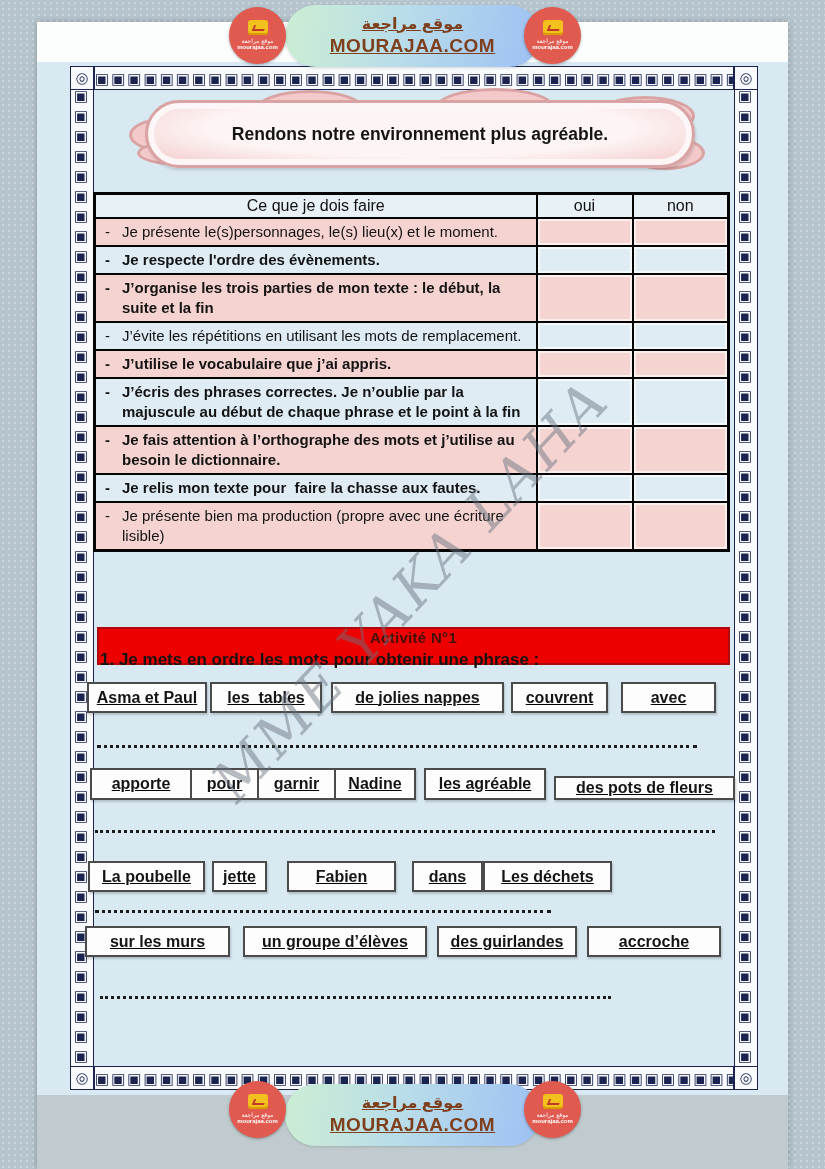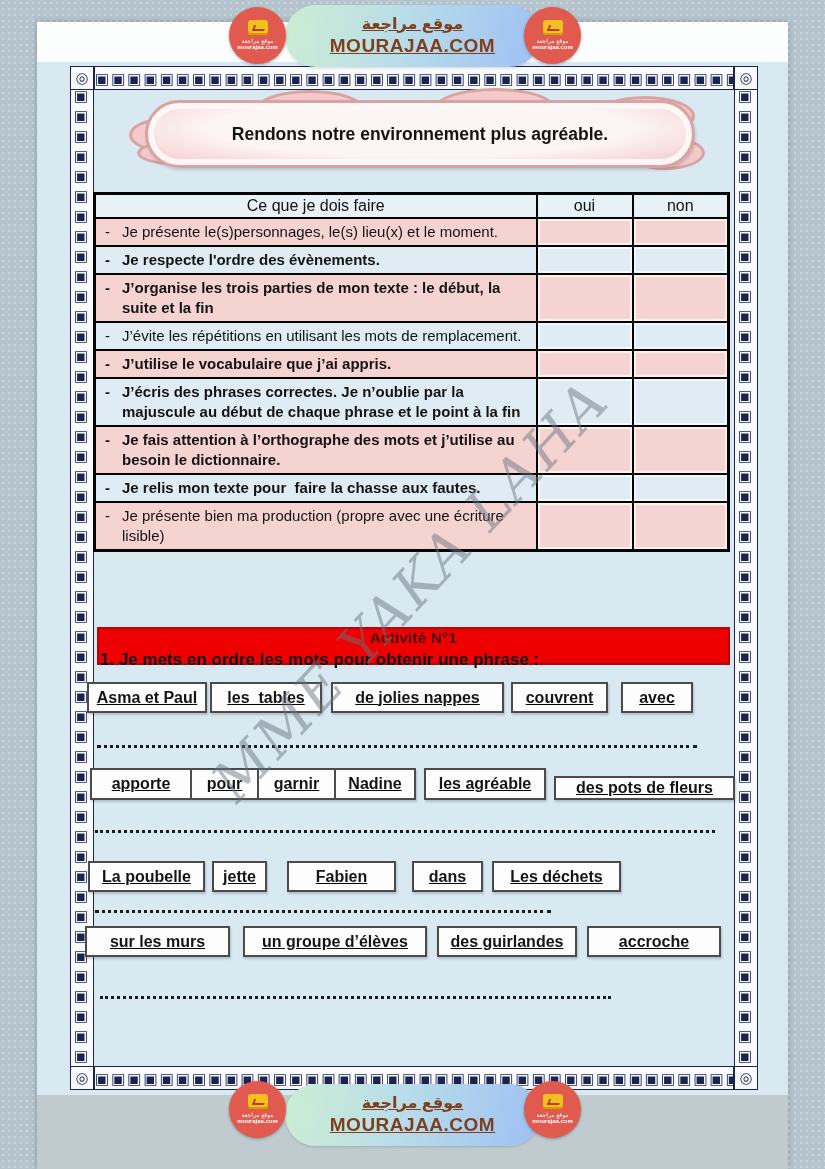--- a/index.html
+++ b/index.html
@@ -274,21 +274,21 @@
         </div>
         <div class="word-box" style="width: 112px; margin-left: 3px;">
           <span class="word-txt">les  tables</span>
         </div>
         <div class="word-box" style="width: 173px; margin-left: 9px;">
           <span class="word-txt">de jolies nappes</span>
         </div>
         <div class="word-box" style="width: 97px; margin-left: 7px;">
           <span class="word-txt">couvrent</span>
         </div>
-        <div class="word-box" style="width: 72px; margin-left: 13px;">
+        <div class="word-box" style="width: 95px; margin-left: 13px;">
           <span class="word-txt">avec</span>
         </div>
       </div>
       <div class="answer-line" style="left: 97px; top: 745px; width: 600px;"></div>
       <div class="word-row" style="left: 90px; top: 768px; height: 32px;">
         <div class="word-group">
           <div class="word-cell" style="width: 98px;">
             <span class="word-txt">apporte</span>
           </div>
           <div class="word-cell" style="width: 67px;">
@@ -315,21 +315,21 @@
         </div>
         <div class="word-box" style="width: 55px; margin-left: 7px;">
           <span class="word-txt">jette</span>
         </div>
         <div class="word-box" style="width: 109px; margin-left: 20px;">
           <span class="word-txt">Fabien</span>
         </div>
         <div class="word-box" style="width: 71px; margin-left: 16px;">
           <span class="word-txt">dans</span>
         </div>
-        <div class="word-box" style="width: 129px; margin-left: 9px;">
+        <div class="word-box" style="width: 129px; ">
           <span class="word-txt">Les déchets</span>
         </div>
       </div>
       <div class="answer-line" style="left: 95px; top: 910px; width: 456px;"></div>
       <div class="word-row" style="left: 85px; top: 926px; height: 31px;">
         <div class="word-box" style="width: 145px;">
           <span class="word-txt">sur les murs</span>
         </div>
         <div class="word-box" style="width: 184px; margin-left: 13px;">
           <span class="word-txt">un groupe d’élèves</span>

